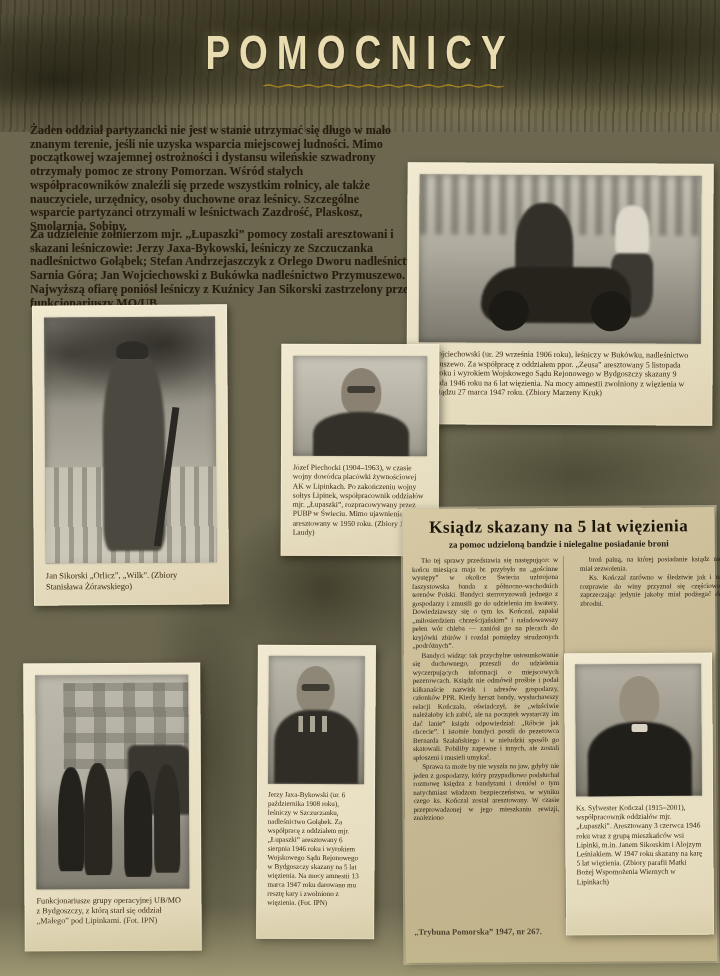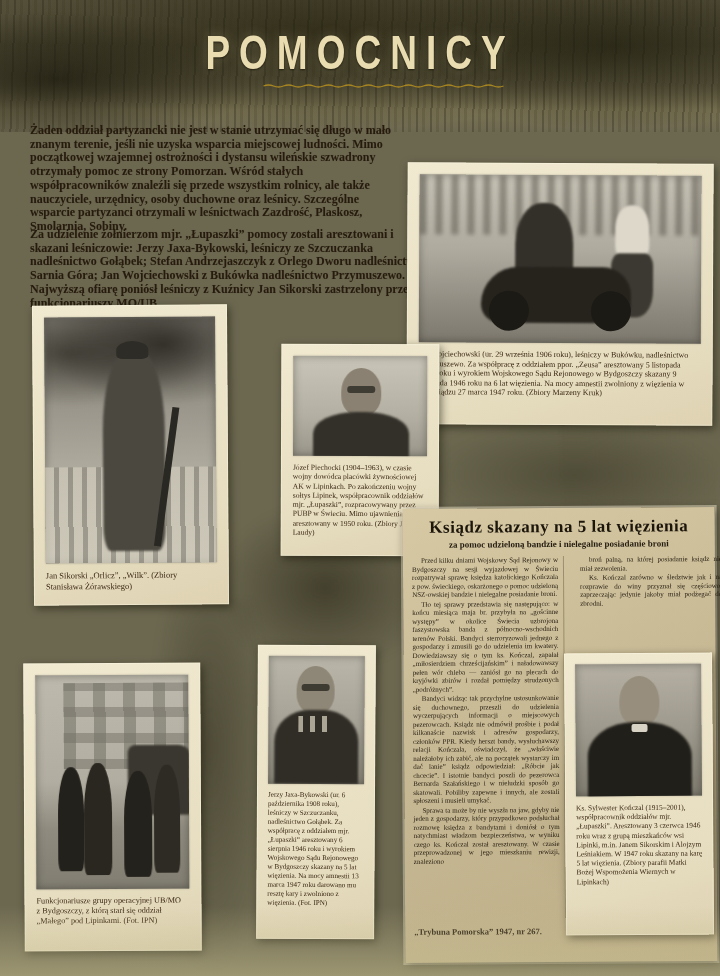--- a/index.html
+++ b/index.html
@@ -107,21 +107,20 @@
       <div class="blob" style="left:54px;top:30px;width:28px;height:7px;background:#2c2a24;border-radius:3px;opacity:.8;"></div>
       <div class="blob" style="left:20px;top:56px;width:96px;height:48px;background:#33302a;border-radius:45% 45% 0 0;filter:blur(.8px);"></div>
     </div>
     <div class="caption" style="width:132px;font-size:7.6px;line-height:9.3px;">Józef Piechocki (1904–1963), w czasie wojny dowódca placówki żywnościowej AK w Lipinkach. Po zakończeniu wojny sołtys Lipinek, współpracownik oddziałów mjr. „Łupaszki”, rozpracowywany przez PUBP w Świeciu. Mimo ujawnienia aresztowany w 1950 roku. (Zbiory Jerzego Laudy)</div>
   </div>
 
   <div class="newspaper">
     <div class="np-headline">Ksiądz skazany na 5 lat więzienia</div>
     <div class="np-subheadline">za pomoc udzieloną bandzie i nielegalne posiadanie broni</div>
     <div class="np-col np-col-left">
-      <p>Przed kilku dniami Wojskowy Sąd Rejonowy w Bydgoszczy na sesji wyjazdowej w Świeciu rozpatrywał sprawę księdza katolickiego Kończala z pow. świeckiego, oskarżonego o pomoc udzieloną NSZ-owskiej bandzie i nielegalne posiadanie broni.</p>
       <p>Tło tej sprawy przedstawia się następująco: w końcu miesiąca maja br. przybyła na „gościnne występy” w okolice Świecia uzbrojona faszystowska banda z północno-wschodnich terenów Polski. Bandyci sterroryzowali jednego z gospodarzy i zmusili go do udzielenia im kwatery. Dowiedziawszy się o tym ks. Kończal, zapałał „miłosierdziem chrześcijańskim” i naładowawszy pełen wór chleba — zaniósł go na plecach do kryjówki zbirów i rozdał pomiędzy strudzonych „podróżnych”.</p>
       <p>Bandyci widząc tak przychylne ustosunkowanie się duchownego, przeszli do udzielenia wyczerpujących informacji o miejscowych pezerowcach. Ksiądz nie odmówił prośbie i podał kilkanaście nazwisk i adresów gospodarzy, członków PPR. Kiedy herszt bandy, wysłuchawszy relacji Kończala, oświadczył, że „właściwie należałoby ich zabić, ale na początek wystarczy im dać lanie” ksiądz odpowiedział: „Róbcie jak chcecie”. I istotnie bandyci poszli do pezerowca Bernarda Szałańskiego i w nieludzki sposób go skatowali. Pobiliby zapewne i innych, ale zostali spłoszeni i musieli umykać.</p>
       <p>Sprawa ta może by nie wyszła na jaw, gdyby nie jeden z gospodarzy, który przypadkowo podsłuchał rozmowę księdza z bandytami i doniósł o tym natychmiast władzom bezpieczeństwa, w wyniku czego ks. Kończal został aresztowany. W czasie przeprowadzonej w jego mieszkaniu rewizji, znaleziono</p>
     </div>
     <div class="np-col np-col-right">
       <p>broń palną, na której posiadanie ksiądz nie miał zezwolenia.</p>
       <p>Ks. Kończal zarówno w śledztwie jak i na rozprawie do winy przyznał się częściowo, zaprzeczając jedynie jakoby miał podżegać do zbrodni.</p>
     </div>
     <div class="np-citation">„Trybuna Pomorska” 1947, nr 267.</div>
   </div>

